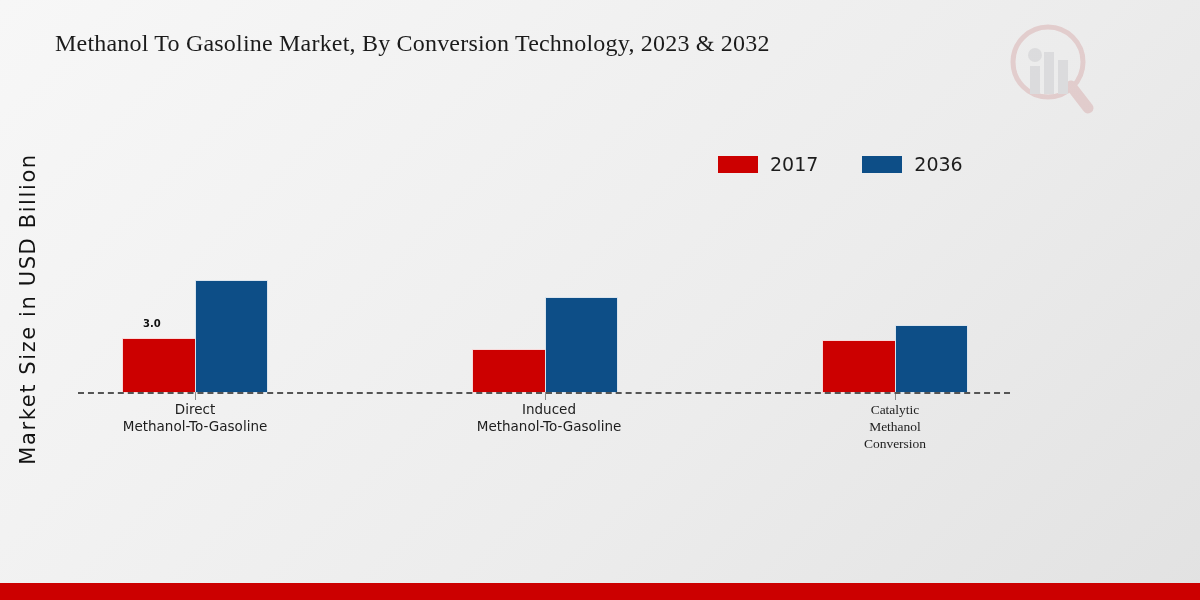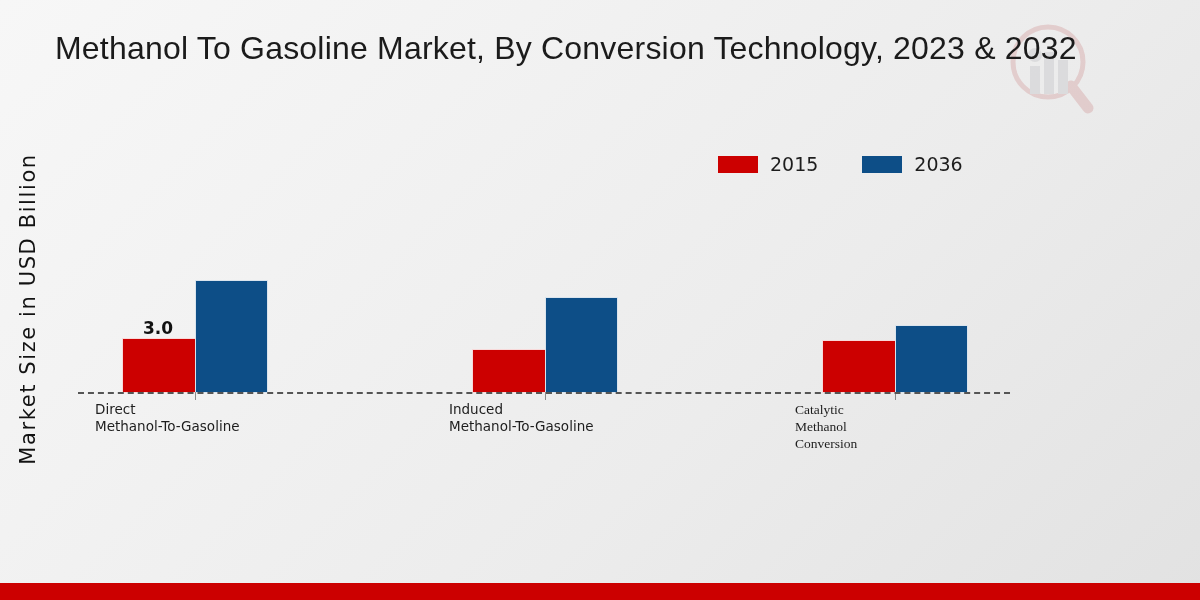--- a/index.html
+++ b/index.html
@@ -31,25 +31,25 @@
     opacity: 0.16;
     pointer-events: none;
   }
 
   
   .chart-title {
     position: absolute;
     left: 55px;
     top: 30px;
     width: 1100px;
-    font-size: 32px;
+    font-size: 24px;
     font-weight: 400;
     color: #1b1b1b;
     letter-spacing: 0.2px;
-    font-family: Liberation Sans, sans-serif;
+    font-family: Liberation Serif, serif;
     white-space: nowrap;
   }
 
   
   .ylabel {
     position: absolute;
     left: -152px;
     top: 297px;
     width: 360px;
     text-align: center;
@@ -116,30 +116,30 @@
   .tick {
     position: absolute;
     width: 1px;
     height: 8px;
     background: #8a8a8a;
     top: 392px;
   }
 
   .bar-value {
     position: absolute;
-    font-size: 17px;
+    font-size: 10px;
     font-weight: bold;
     color: #111111;
     font-family: "DejaVu Sans", sans-serif;
     white-space: nowrap;
   }
 
   .cat-label {
     position: absolute;
-    text-align: left;
+    text-align: center;
     font-size: 13.5px;
     color: #1d1d1d;
     line-height: 17px;
     font-family: "DejaVu Sans", sans-serif;
     white-space: pre-line;
   }
 
   
   .footer-band {
     position: absolute;
@@ -164,21 +164,21 @@
     <circle cx="27" cy="33" r="7" fill="#8a8a93"></circle>
   </svg>
 
   <div class="chart-title">Methanol To Gasoline Market, By Conversion Technology, 2023 &amp; 2032</div>
 
   <div class="ylabel">Market Size in USD Billion</div>
 
   <div class="legend">
     <div class="legend-item">
       <span class="legend-swatch" style="background:#cc0000"></span>
-      <span class="legend-text">2015</span>
+      <span class="legend-text">2017</span>
     </div>
     <div class="legend-item">
       <span class="legend-swatch" style="background:#0d4e87"></span>
       <span class="legend-text">2036</span>
     </div>
   </div>
 
   <div class="plot">
 
     <div class="bar red" style="left:122px; top:338px; width:74px; height:55px;"></div>

